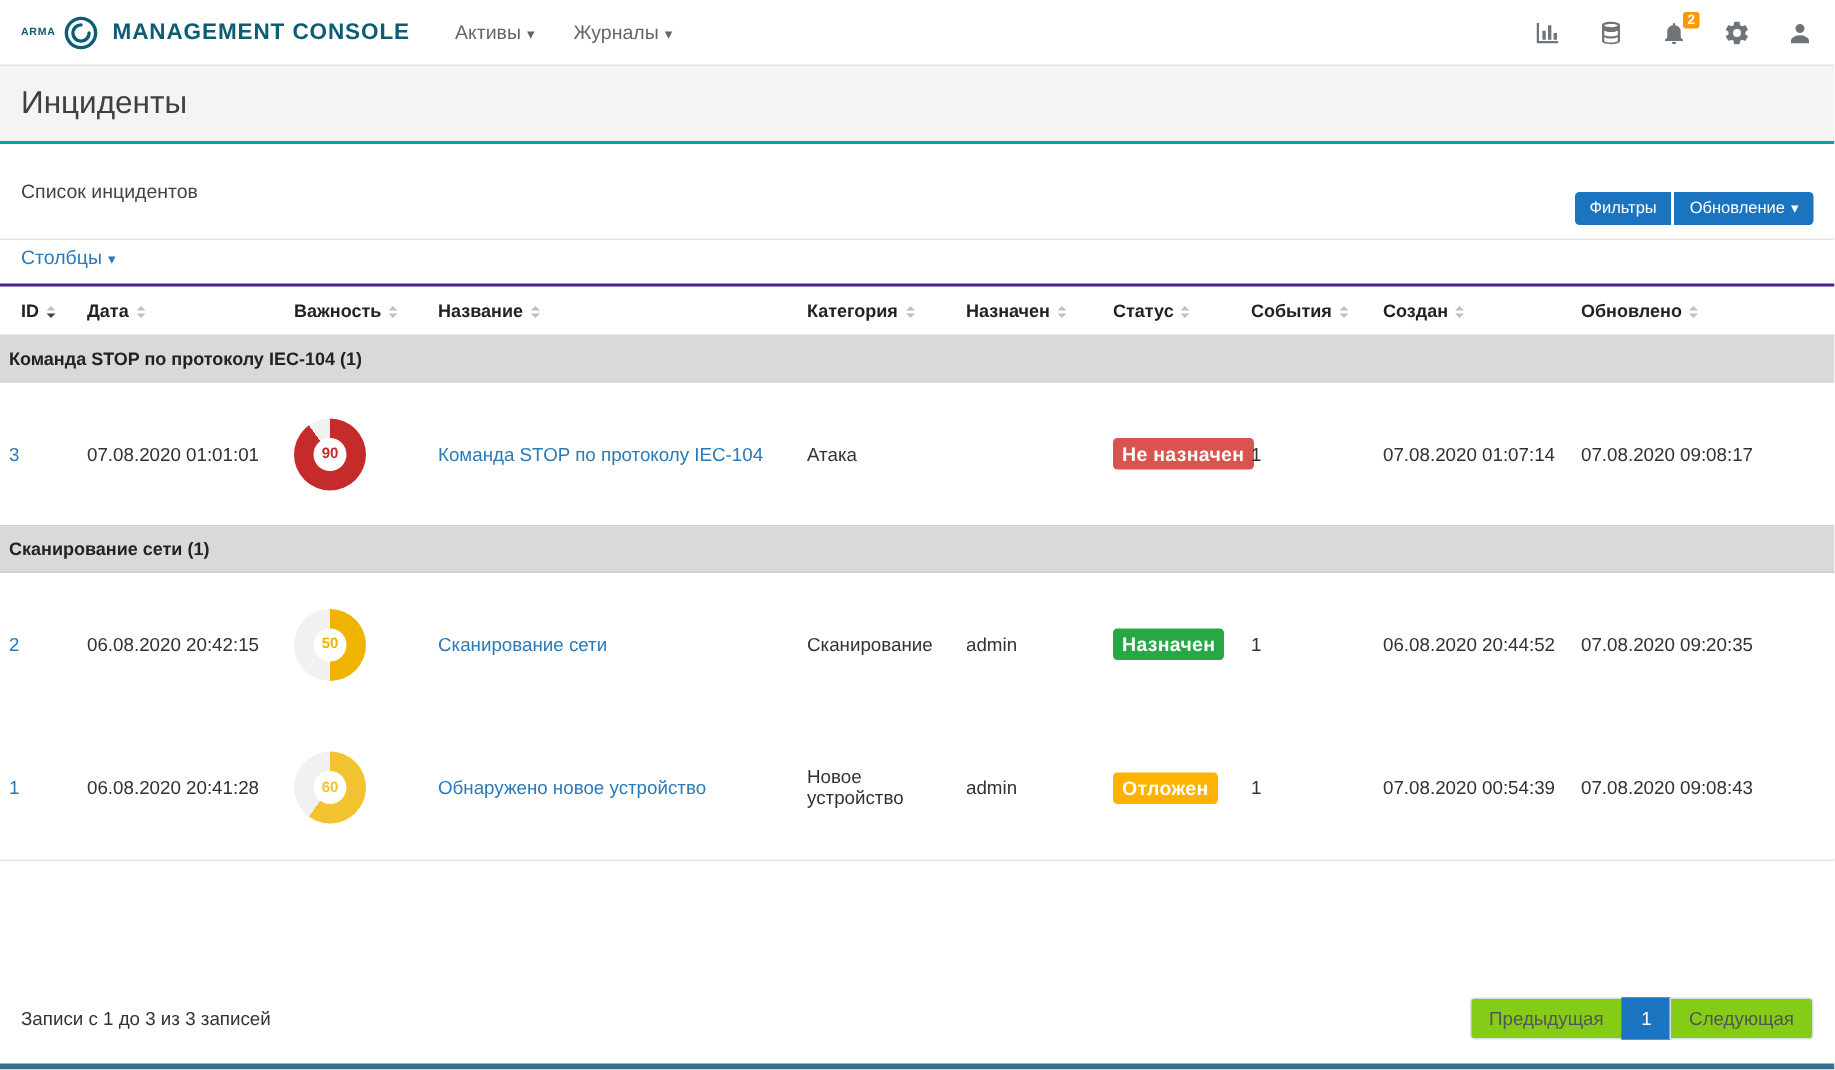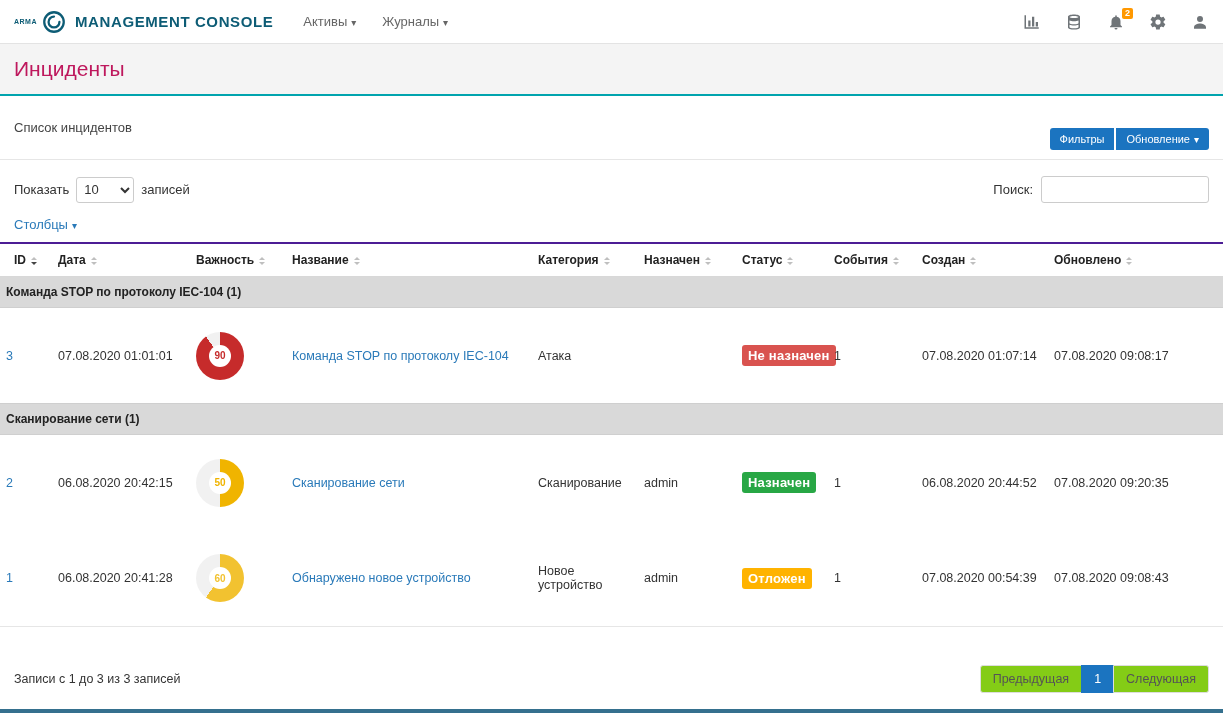--- a/index.html
+++ b/index.html
@@ -31,21 +31,21 @@
   .nav-icon{color:#6f7478;cursor:pointer;position:relative;display:flex;}
   .nav-icon svg{display:block;}
   .bell-badge{
     position:absolute;top:-5px;right:-8px;background:var(--bell);color:#fff;
     font-size:9px;font-weight:bold;padding:1px 3px;border-radius:2px;line-height:1.1;
   }
   
   .page-titlebar{
     background:#f4f4f4;padding:13px 14px;border-bottom:2px solid var(--accent);flex:0 0 auto;
   }
-  .page-title{font-size:21px;color:#be185d;}
+  .page-title{font-size:21px;color:#404040;}
   
   .card{background:#fff;flex:1 1 auto;display:flex;flex-direction:column;}
   .card-header{
     display:flex;align-items:center;justify-content:space-between;
     padding:9px 14px;border-bottom:1px solid #e6e6e6;
   }
   .card-title{font-size:13px;color:#444;}
   .btn-group{display:flex;gap:2px;}
   .btn-blue{
     background:var(--primary);color:#fff;border:none;font-size:11px;
@@ -174,33 +174,20 @@
 <div class="card">
 
   <div class="card-header">
     <span class="card-title">Список инцидентов</span>
     <span class="btn-group">
       <button class="btn-blue first">Фильтры</button>
       <button class="btn-blue last caret">Обновление</button>
     </span>
   </div>
 
-  <div class="controls">
-    <div class="show-entries">
-      <span>Показать</span>
-      <select class="page-size">
-        <option>10</option>
-      </select>
-      <span>записей</span>
-    </div>
-    <div class="search-box">
-      <span>Поиск:</span>
-      <input class="search-input" type="text" value="" style="">
-    </div>
-  </div>
 
   <div class="columns-row">
     <span class="link-blue caret">Столбцы</span>
   </div>
 
   <table>
     <colgroup>
       <col style="width:52px">
         <col style="width:138px">
         <col style="width:96px">

